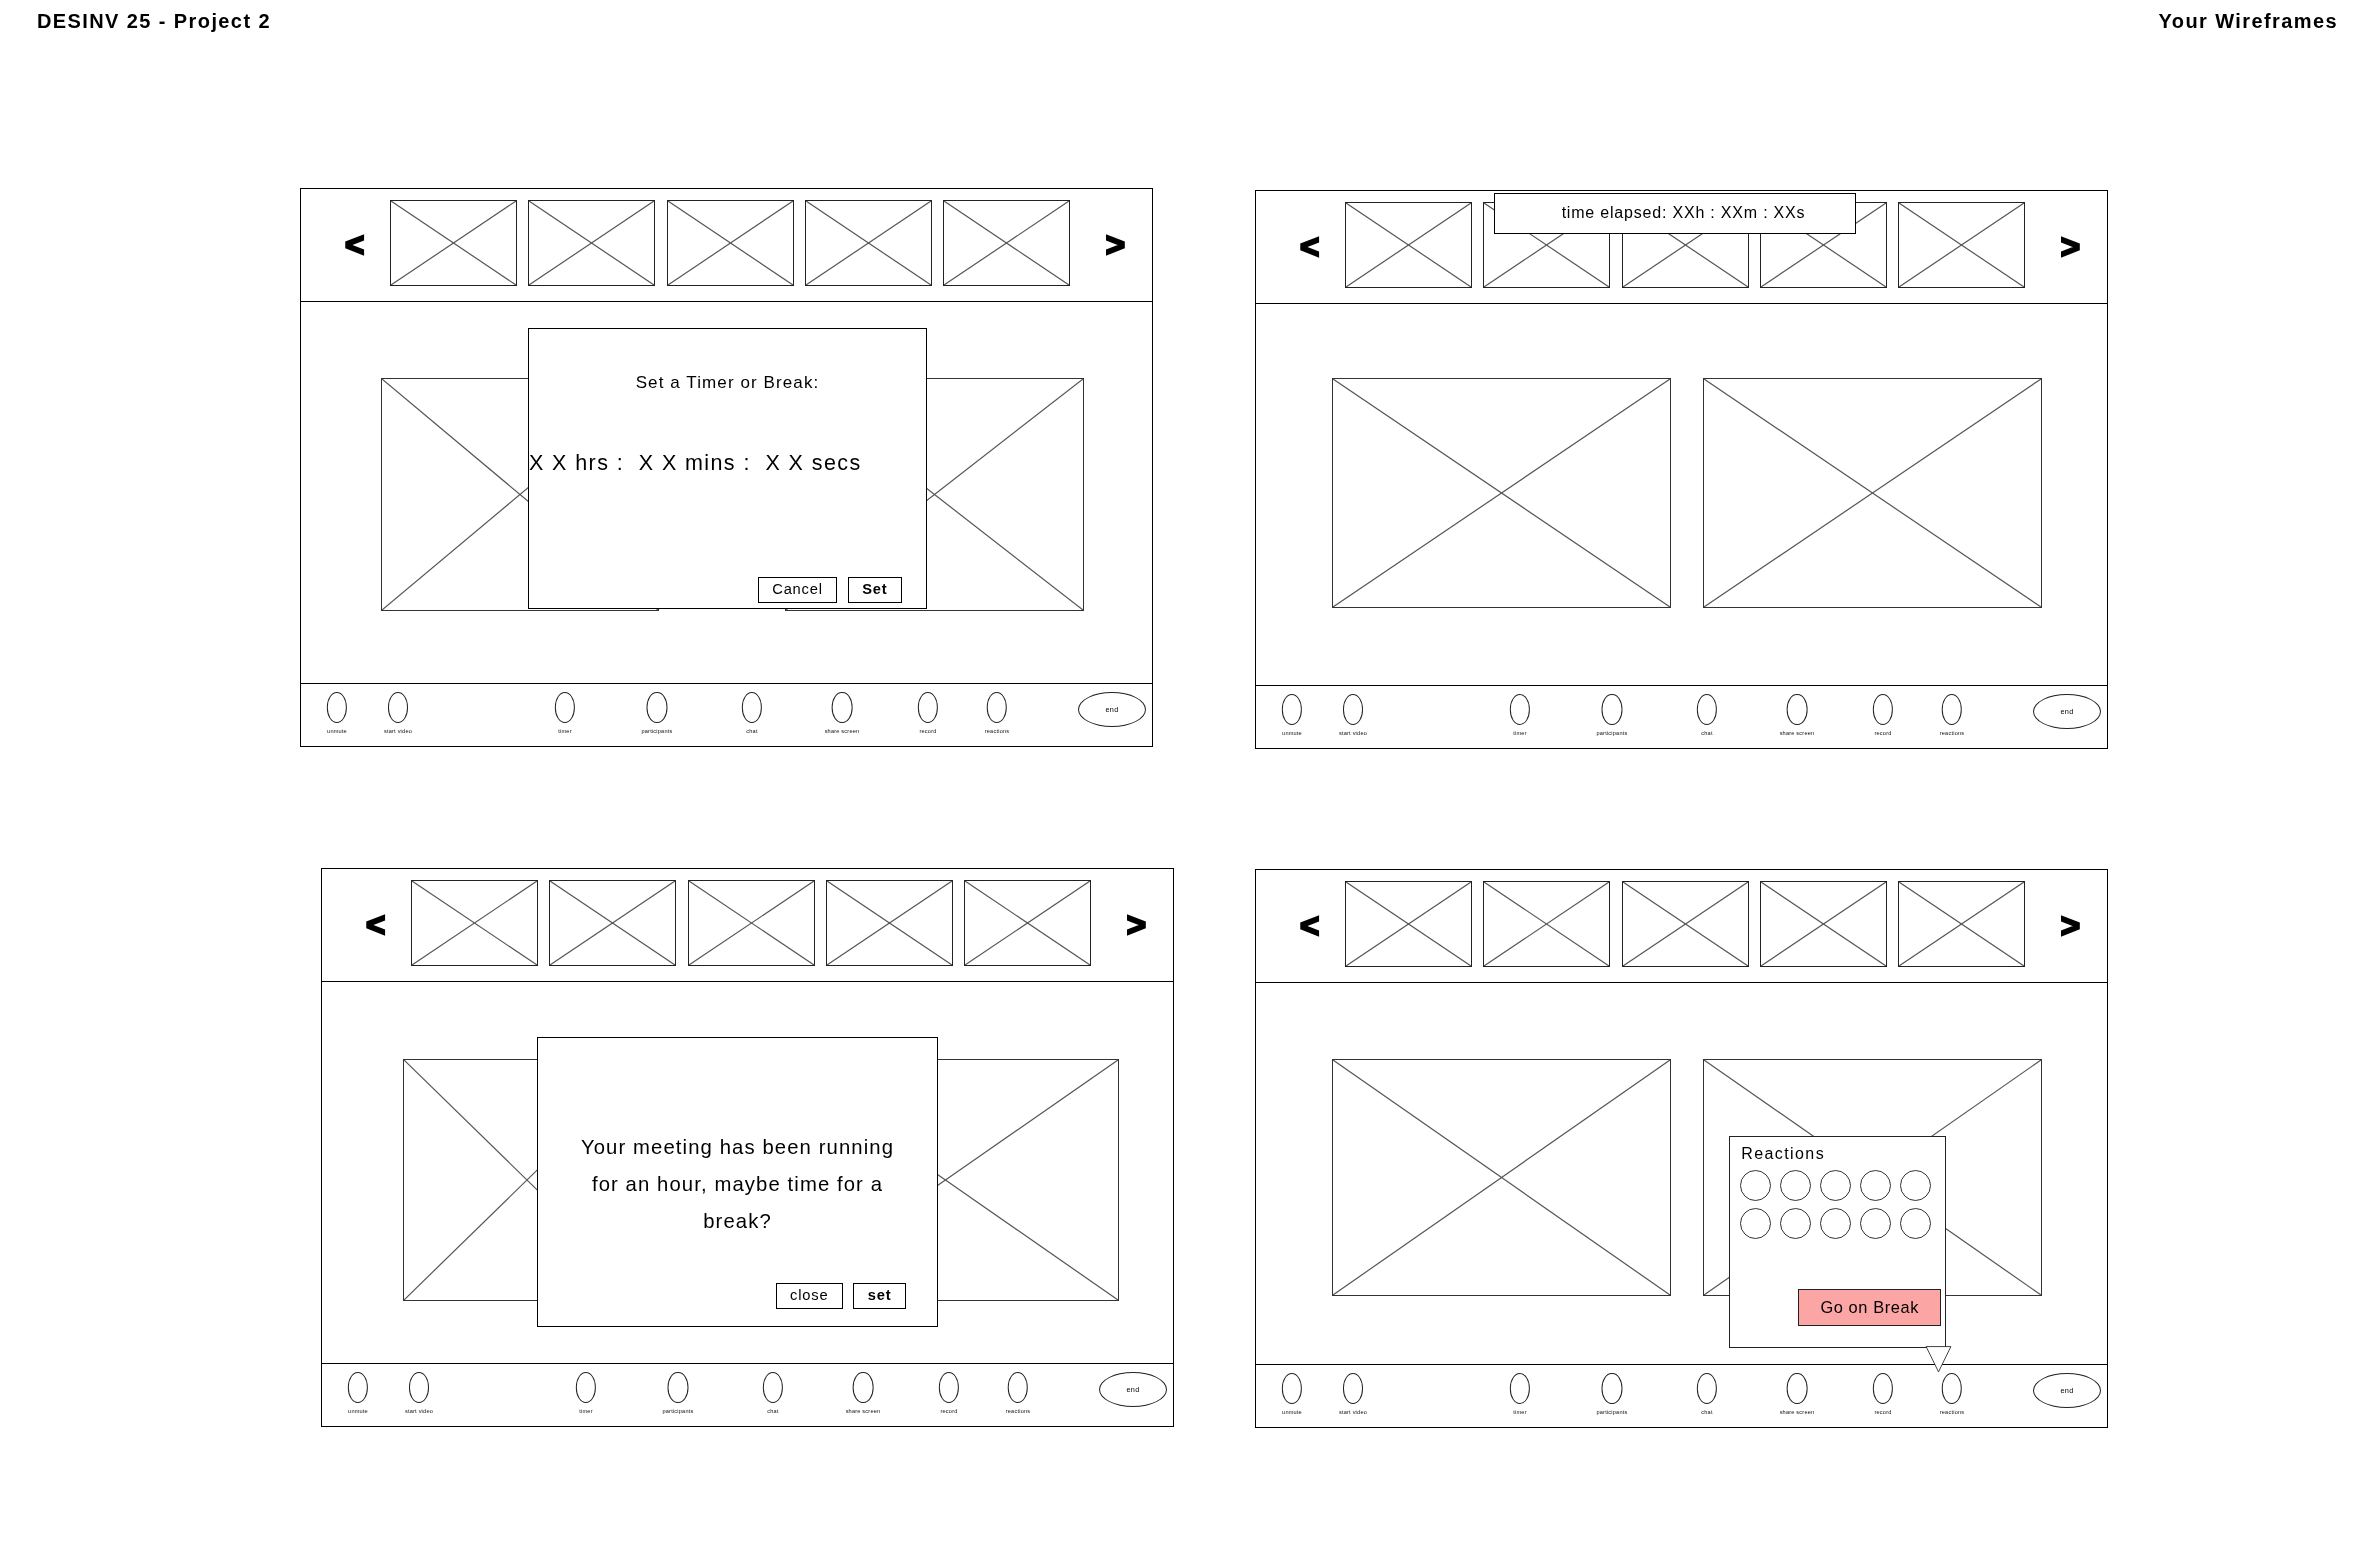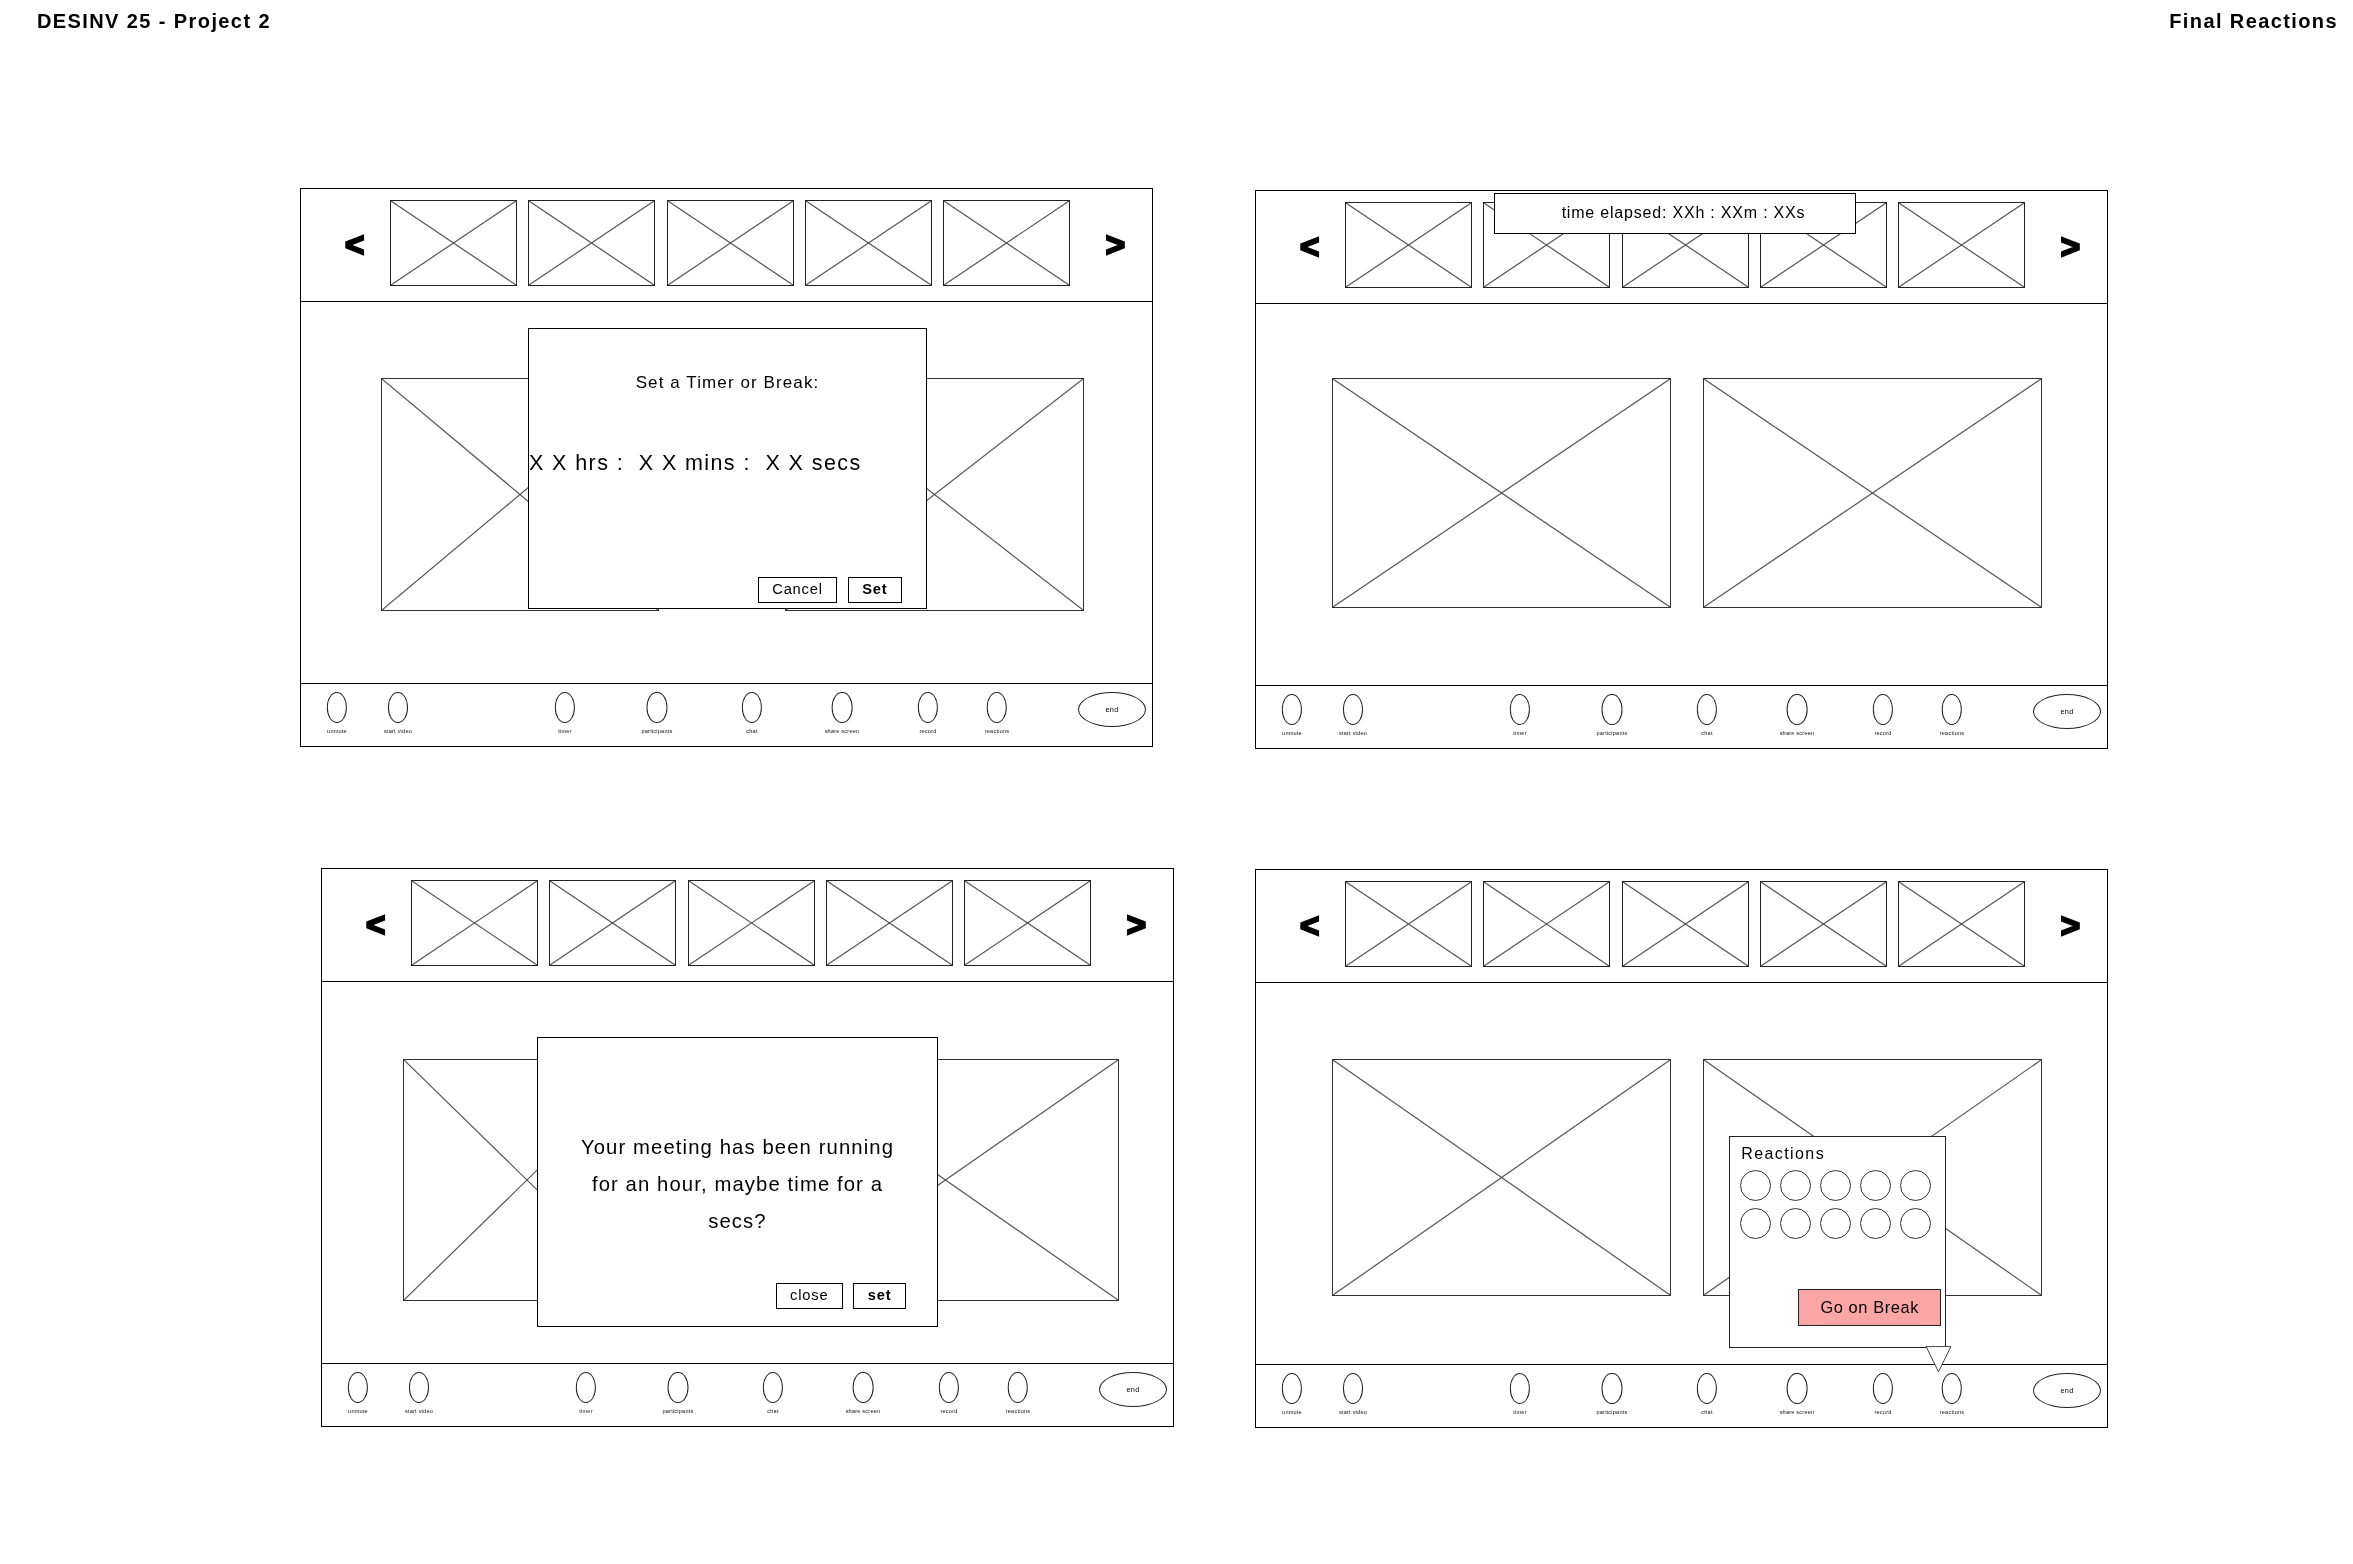--- a/index.html
+++ b/index.html
@@ -71,21 +71,21 @@
   .tb-end{
     position:absolute;left:811px;top:8px;transform:translateX(-50%);width:68px;height:35px;
     border:0.8px solid #222;border-radius:50%;background:#fff;display:flex;align-items:center;justify-content:center;
     font-size:7.3px;letter-spacing:0.3px;box-sizing:border-box;cursor:default;
   }
 </style>
 </head>
 <body>
 
 <div class="hdr hdr-left">DESINV 25 - Project 2</div>
-<div class="hdr hdr-right">Final Reactions</div>
+<div class="hdr hdr-right">Your Wireframes</div>
 
 <section class="panel" style="left:300px;top:188px;">
   <div class="carousel">
     <span class="arrow prev">&lt;</span>
     <div class="thumbs">
         <div class="thumb has-x">
           <svg class="xbox" viewBox="0 0 100 100" preserveAspectRatio="none">
             <line x1="0" y1="0" x2="100" y2="100"></line>
             <line x1="100" y1="0" x2="0" y2="100"></line>
           </svg>
@@ -307,21 +307,21 @@
   <div class="video has-x" style="left:450px;top:190px;width:347px;height:242px;">
       <svg class="xbox" viewBox="0 0 100 100" preserveAspectRatio="none">
         <line x1="0" y1="0" x2="100" y2="100"></line>
         <line x1="100" y1="0" x2="0" y2="100"></line>
       </svg>
     </div>
   <div class="modal" style="left:215px;top:168px;width:401px;height:290px;">
     <div class="break-text">
       <div>Your meeting has been running</div>
       <div>for an hour, maybe time for a</div>
-      <div>secs?</div>
+      <div>break?</div>
     </div>
     <div class="btn-row break-btn-row">
       <button class="wbtn">close</button>
       <button class="wbtn bold">set</button>
     </div>
   </div>
   <div class="toolbar">
       <div class="tb-item" style="left: 36px;">
         <div class="tb-circle"></div>
         <div class="tb-label">unmute</div>

